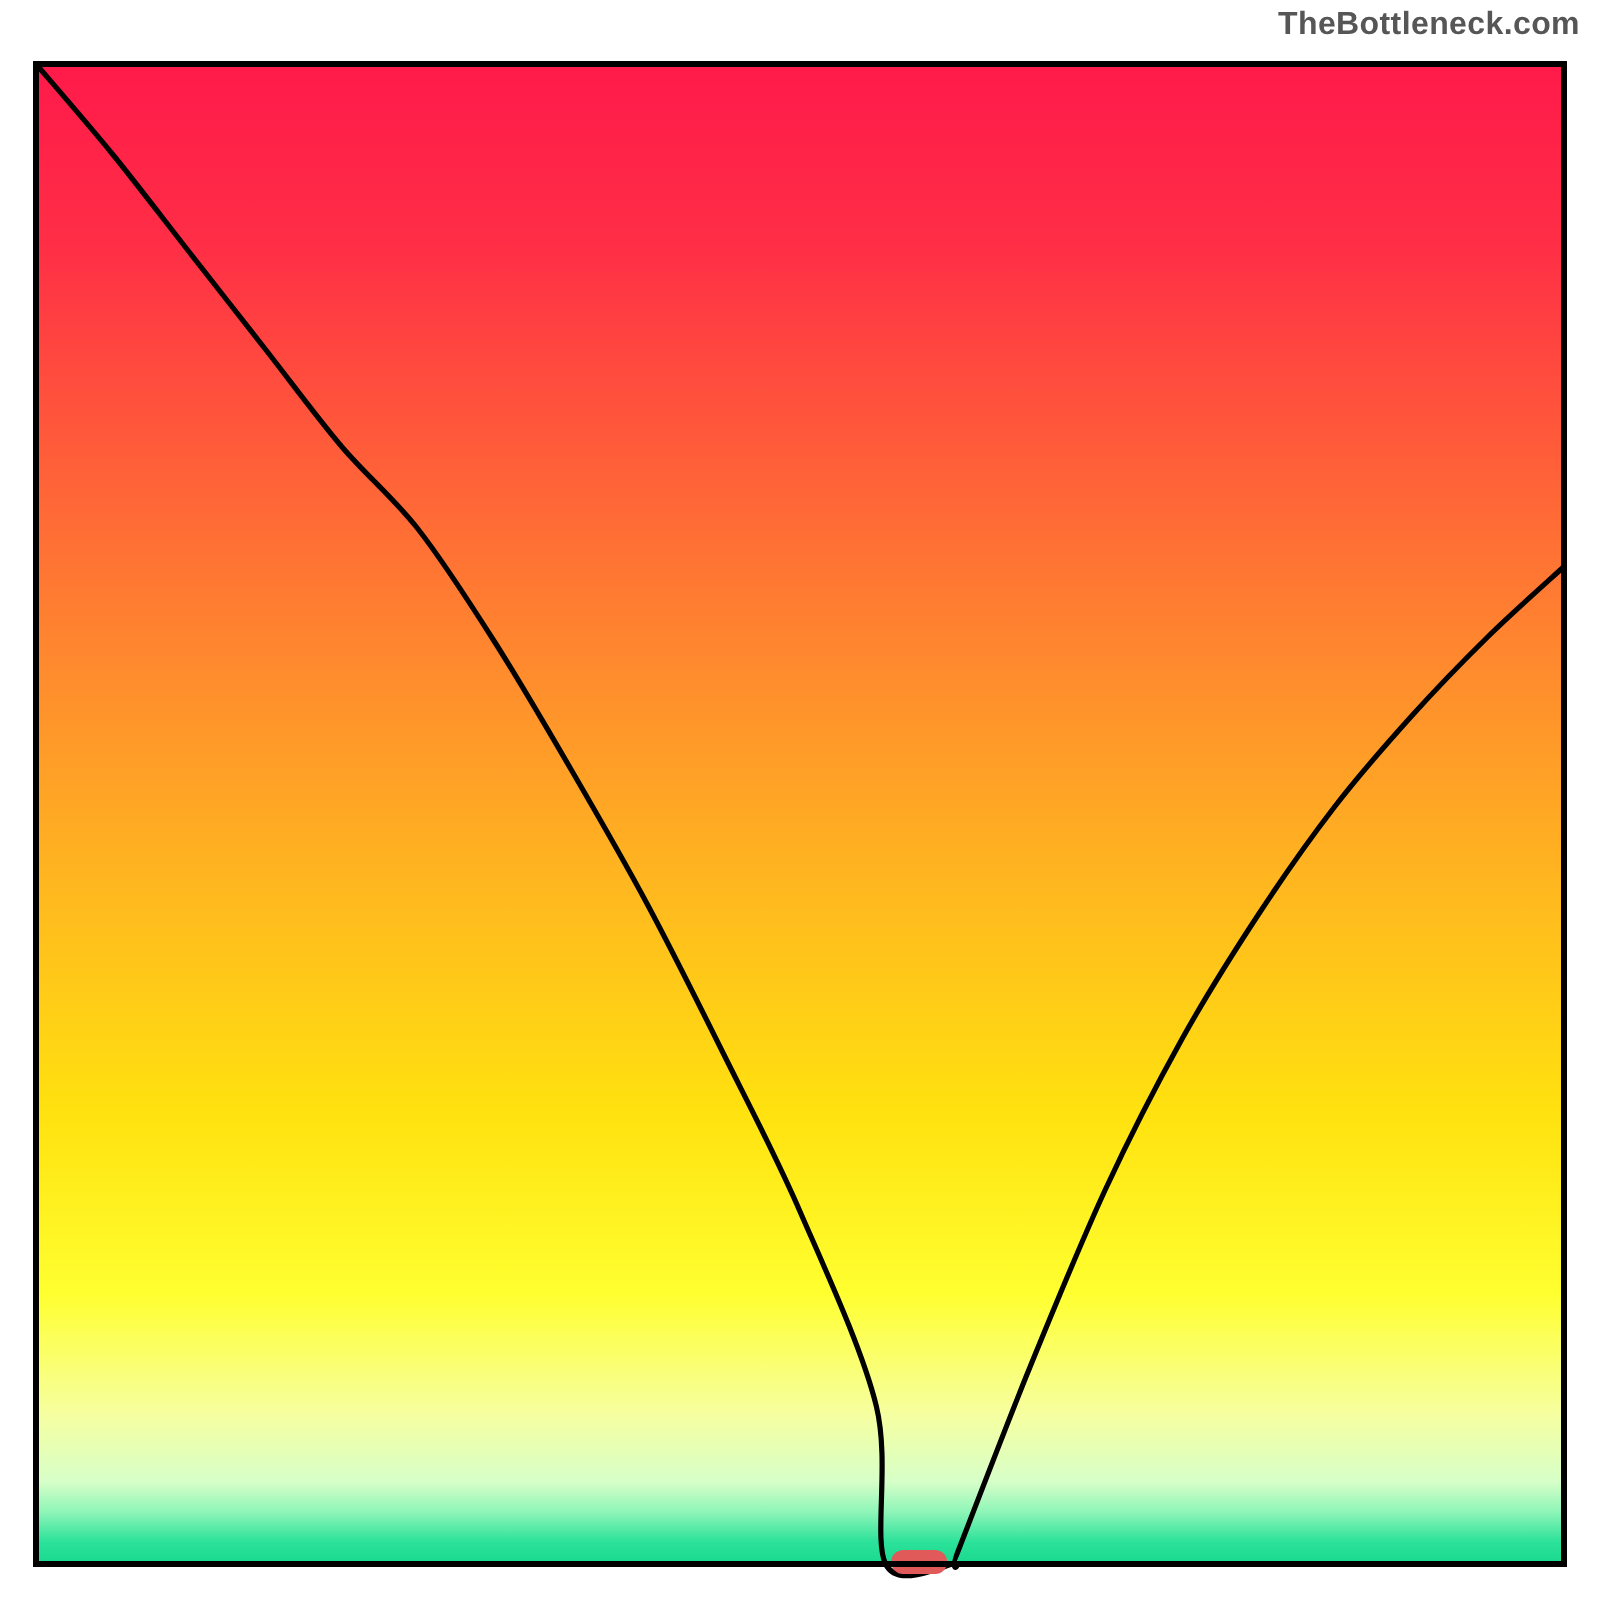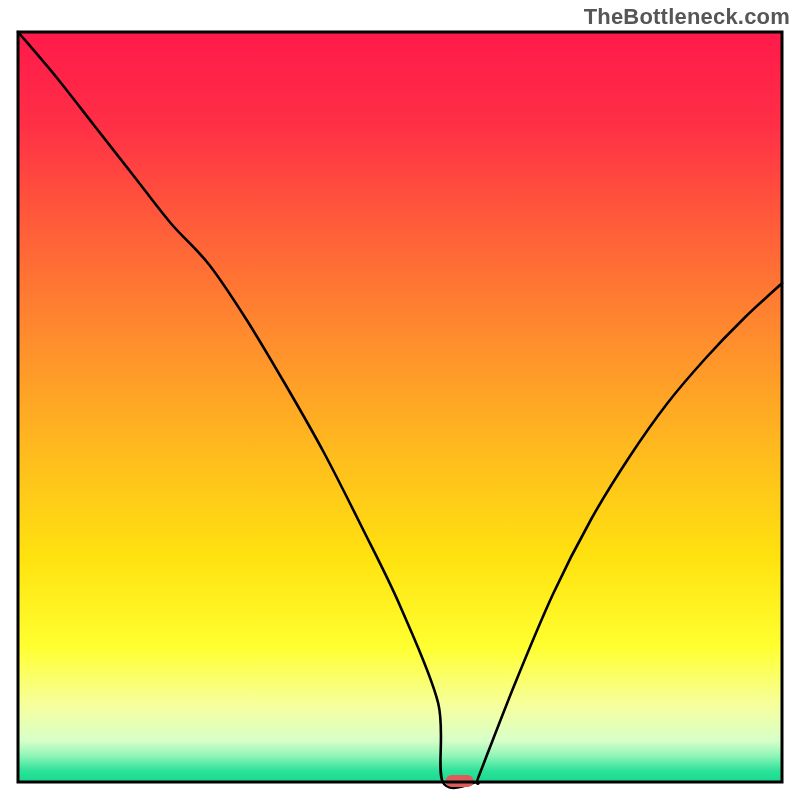--- a/index.html
+++ b/index.html
@@ -12,21 +12,21 @@
   }
   .wrap {
     position: relative;
     width: 800px;
     height: 800px;
   }
   .attribution {
     position: absolute;
     top: 4px;
     right: 10px;
-    font-size: 22px;
+    font-size: 16px;
     font-weight: bold;
     color: #565656;
     letter-spacing: 0.2px;
   }
   svg {
     position: absolute;
     top: 0;
     left: 0;
   }
 </style>

